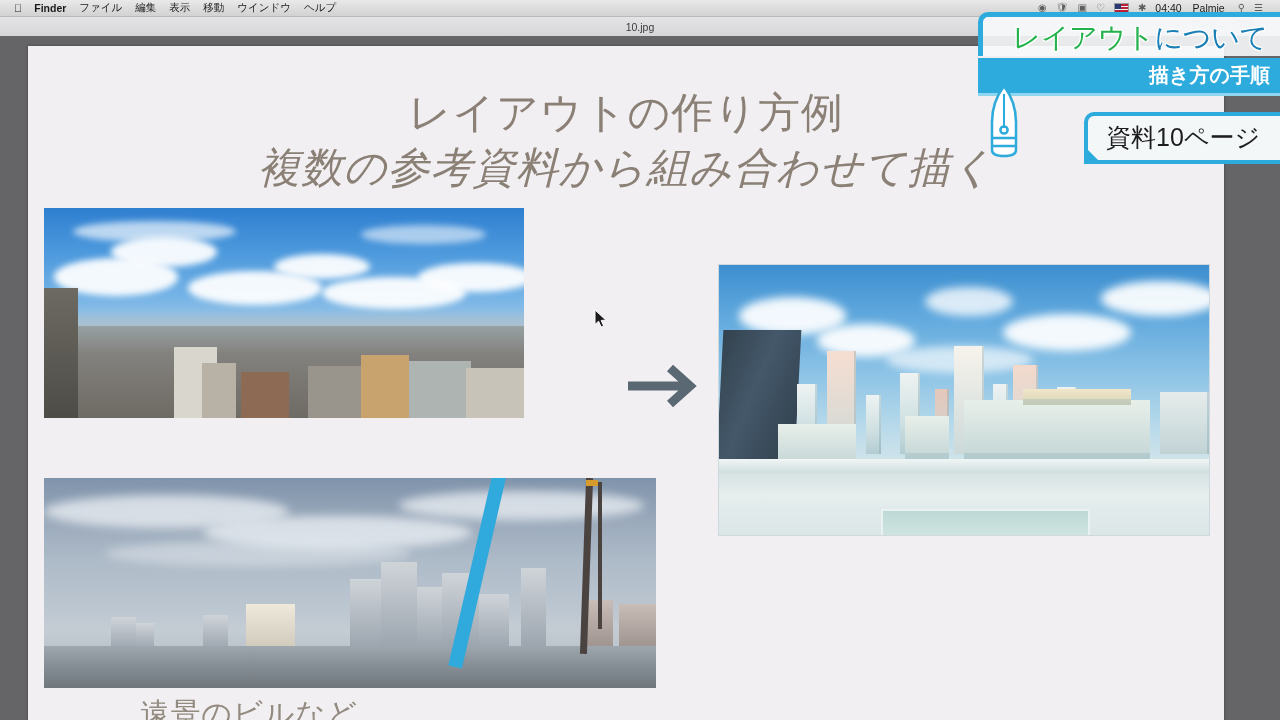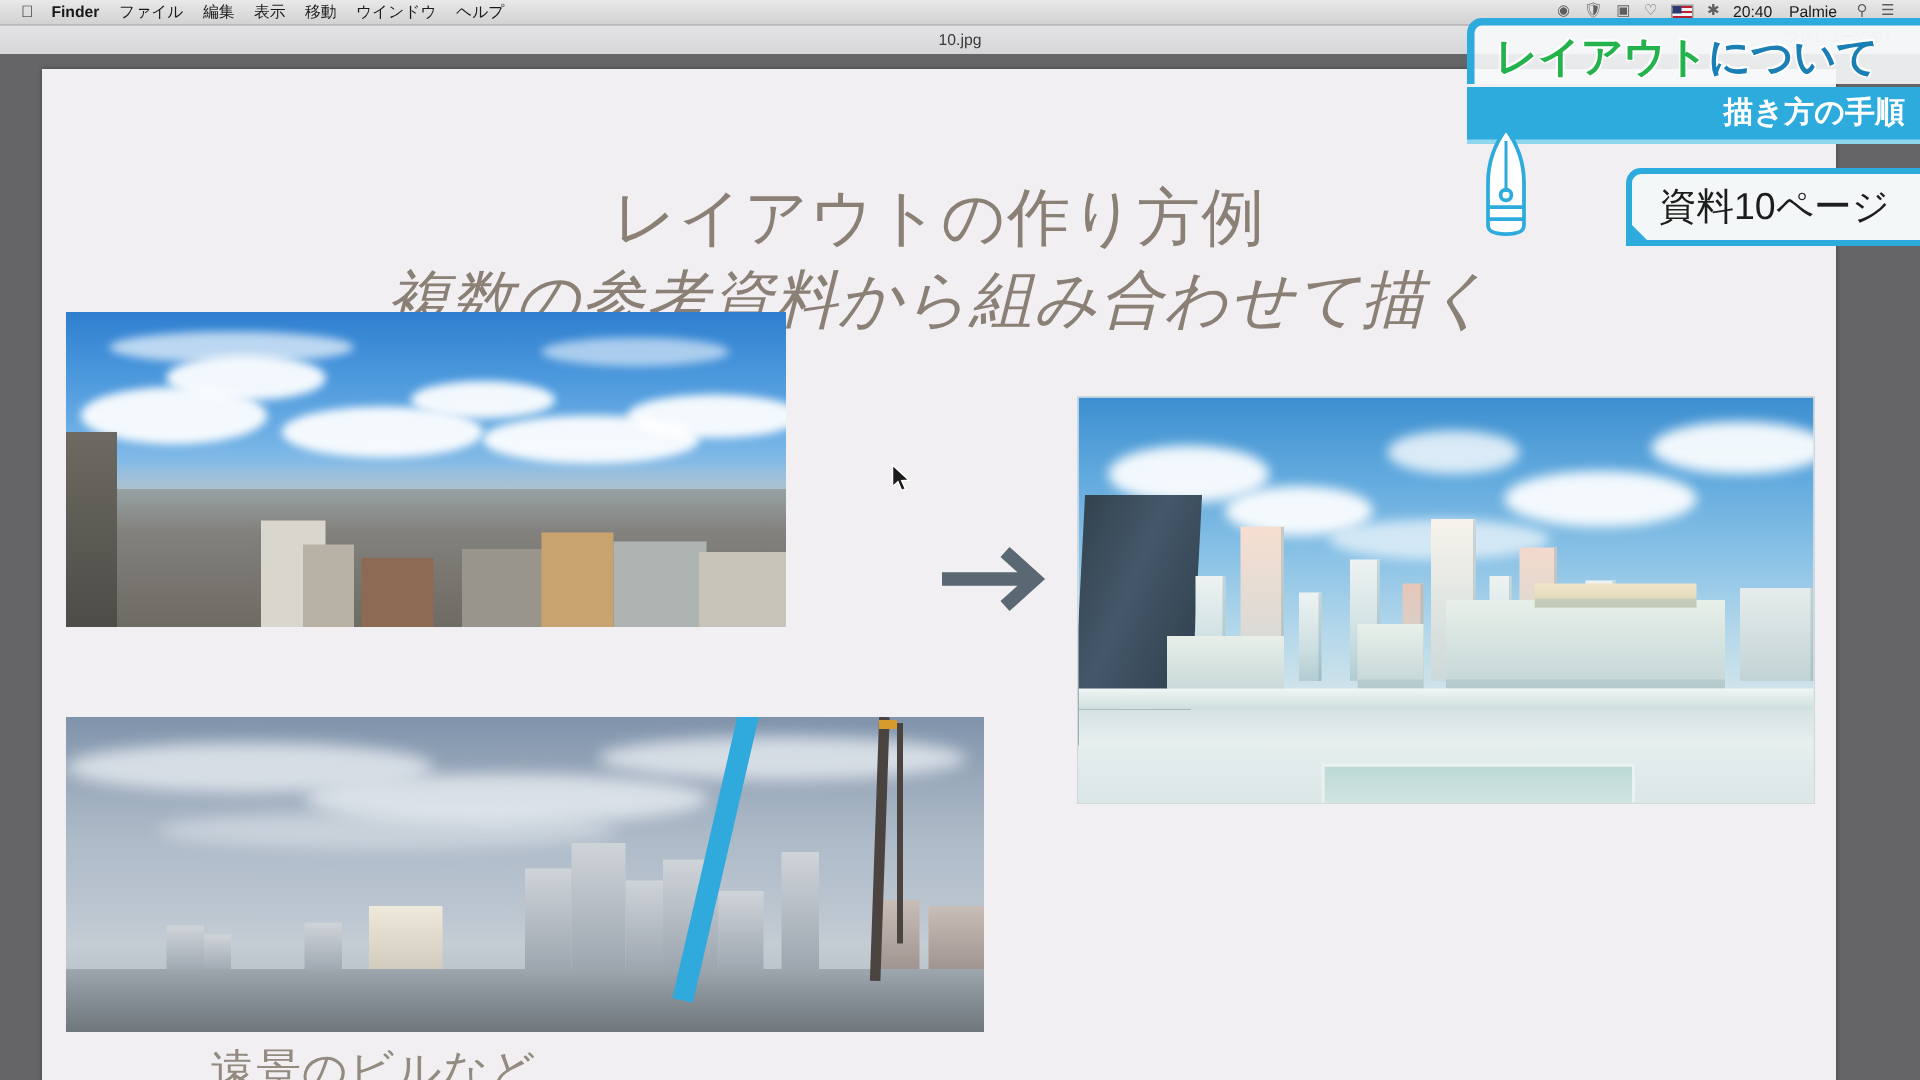--- a/index.html
+++ b/index.html
@@ -69,21 +69,21 @@
 
   
   .slide-title {
     position: absolute; left: 0; top: 40px; width: 1196px;
     text-align: center; color: #8a8076;
     font-size: 42px; line-height: 1.30; letter-spacing: .02em;
     font-family: "Liberation Sans", "DejaVu Sans", sans-serif;
     font-weight: 300;
     white-space: nowrap;
   }
-  .slide-title .l1 { display: block; margin-top: 32px; }
+  .slide-title .l1 { display: block; }
   .slide-title .l2 { display: block; font-style: italic; }
 
   
   .photo { position: absolute; overflow: hidden; }
 
   
   #photo-city-wide { left: 16px; top: 162px; width: 480px; height: 210px; }
   .sky1 {
     position: absolute; inset: 0;
     background: linear-gradient(180deg,#2f7fd0 0%,#4e9add 22%,#74b3e6 42%,#a9cbe6 60%,#bfcfd8 70%,#b3b8b4 100%);
@@ -176,22 +176,22 @@
   .overlay { position: absolute; right: 0; top: 12px; width: 314px; z-index: 50; }
   .ov-panel {
     position: relative; margin-left: 12px;
     background: rgba(246,248,249,.90);
     border-left: 5px solid #2eabdd; border-top: 5px solid #2eabdd;
     border-top-left-radius: 10px;
     padding: 6px 12px 4px 14px;
     box-sizing: border-box;
   }
   .ov-line1 {
-    font-size: 28px; font-weight: bold; line-height: 1.05;
-    letter-spacing: -.01em; white-space: nowrap; text-align: left;
+    font-size: 28px; font-weight: normal; line-height: 1.05;
+    letter-spacing: -.01em; white-space: nowrap; text-align: right;
     text-shadow: 0 0 3px #fff, 1px 1px 0 #fff, -1px 1px 0 #fff, 1px -1px 0 #fff, -1px -1px 0 #fff;
   }
   .ov-line1 .g { color: #23b24b; }
   .ov-line1 .b { color: #1a7fb5; }
   .ov-line2 {
     font-size: 28px; font-weight: bold; color: #0f5d8f; line-height: 1.1;
     text-align: right; white-space: nowrap;
     text-shadow: 0 0 3px #fff, 1px 1px 0 #fff, -1px 1px 0 #fff;
   }
   .ov-bar {
@@ -238,21 +238,21 @@
     <span class="mi">ウインドウ</span>
     <span class="mi">ヘルプ</span>
     <span class="spacer"></span>
     <span class="status">
       <span class="sicon">◉</span>
       <span class="sicon">🛡</span>
       <span class="sicon">▣</span>
       <span class="sicon">♡</span>
       <span class="flag"></span>
       <span class="sicon">✱</span>
-      <span class="clock">20:40</span>
+      <span class="clock">04:40</span>
       <span class="uname">Palmie</span>
       <span class="sicon">⚲</span>
       <span class="sicon">☰</span>
     </span>
   </div>
 
   <div class="window">
 
     <div class="titlebar">
       <span>10.jpg</span>

